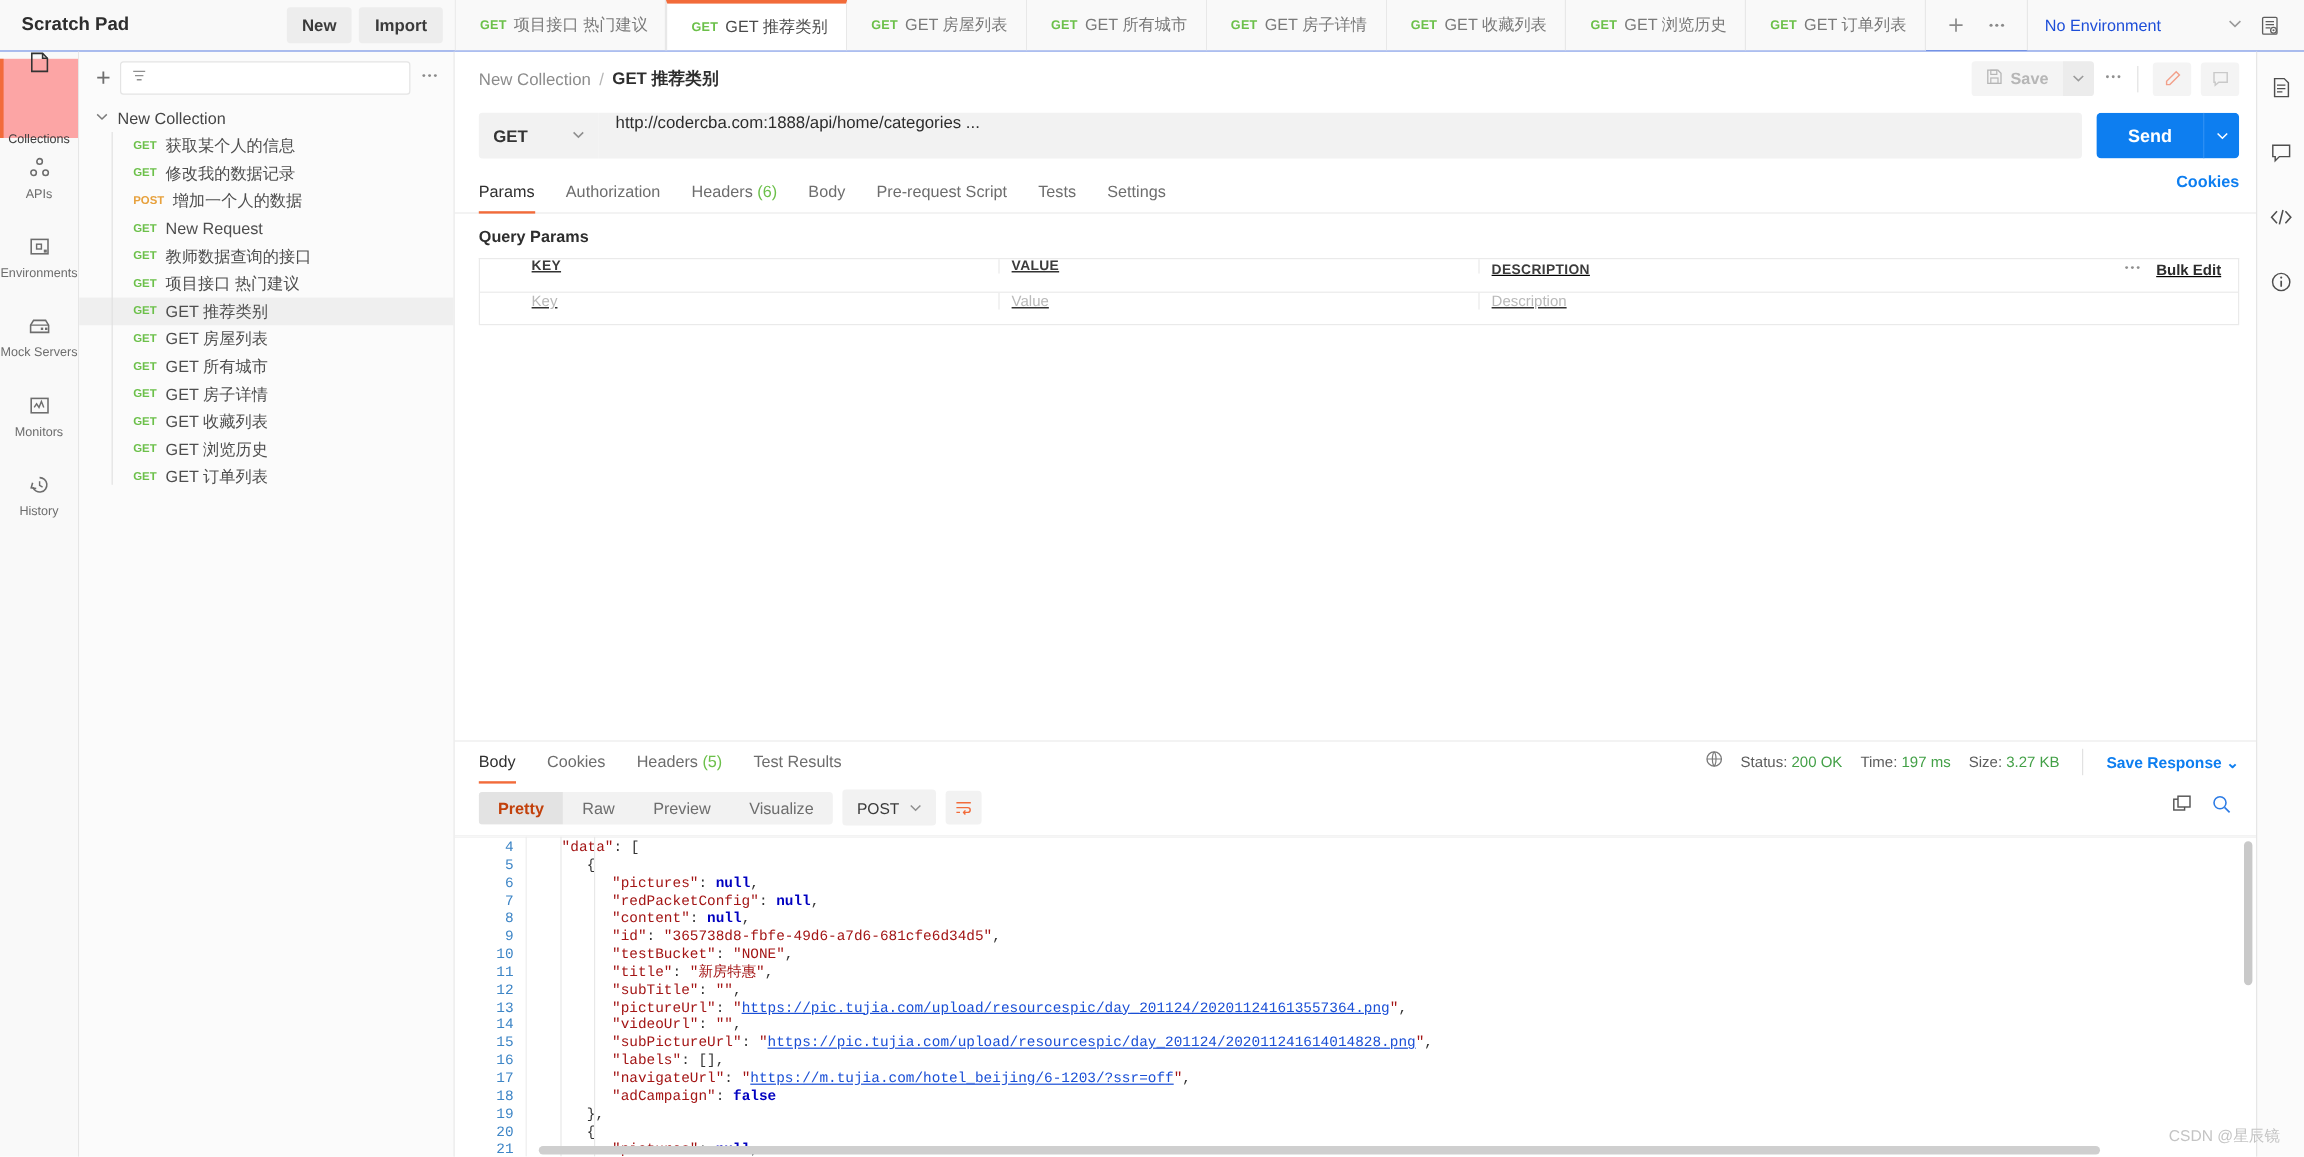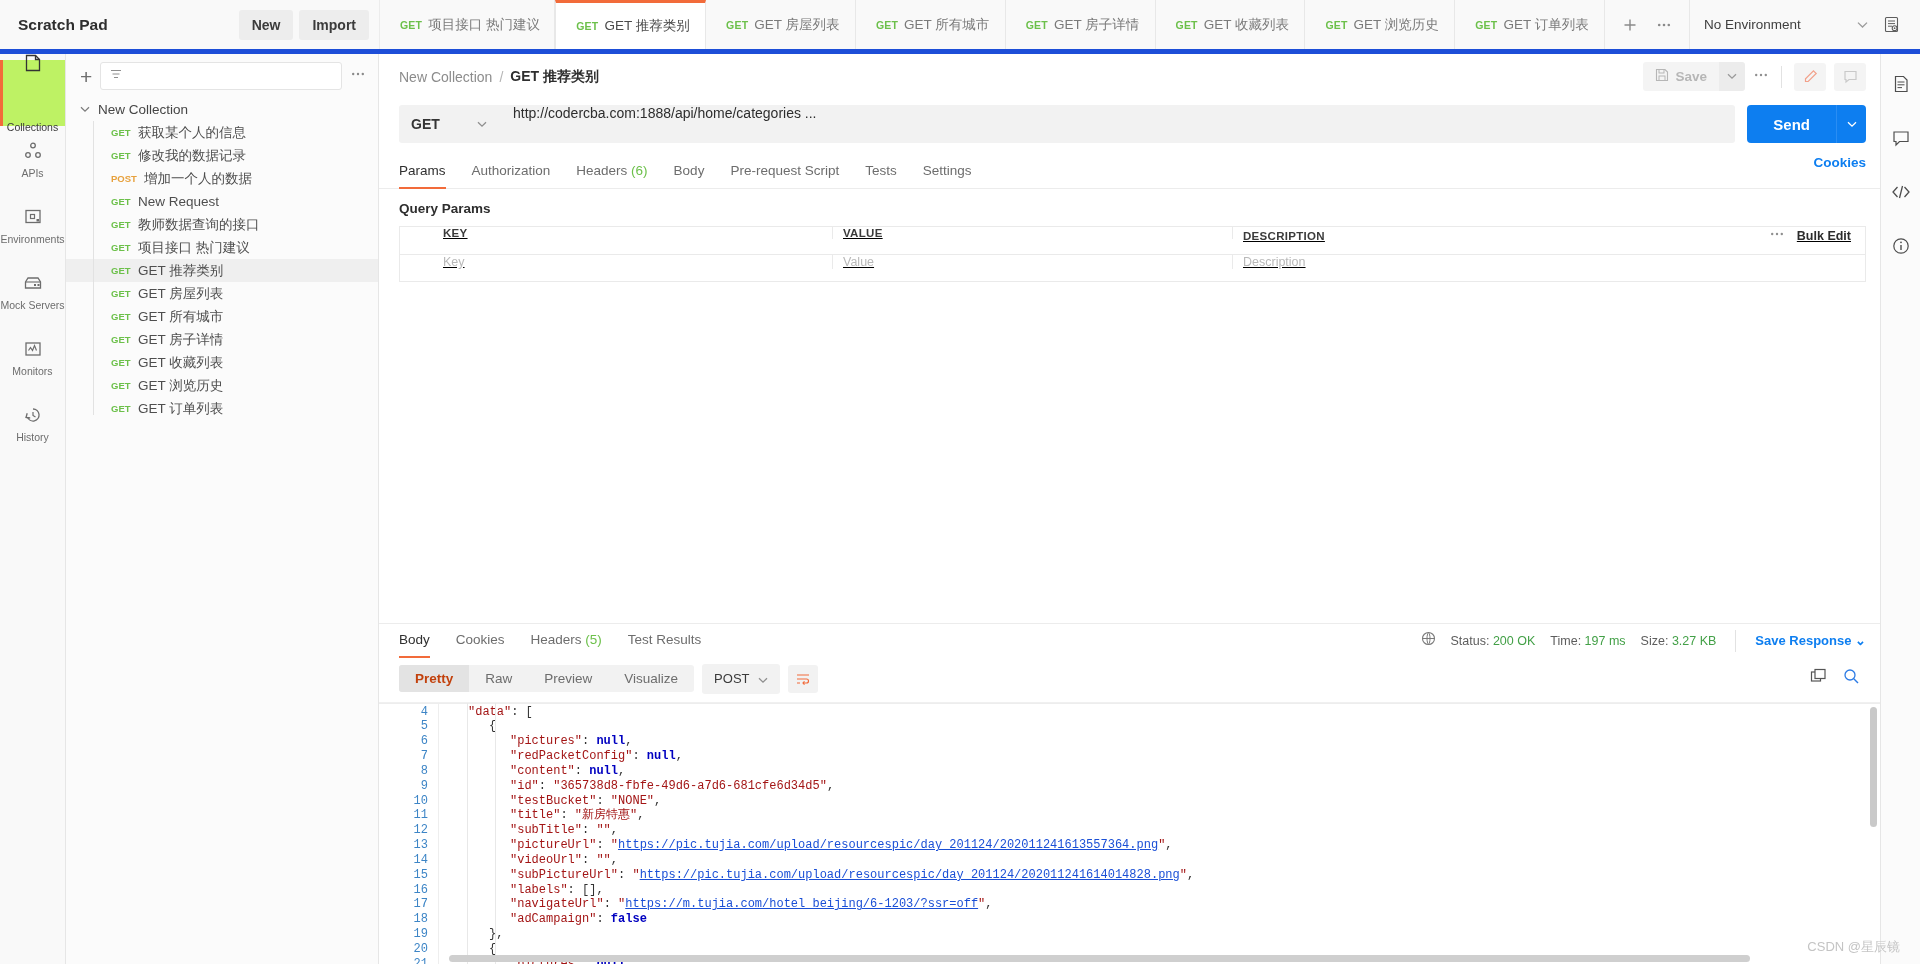--- a/index.html
+++ b/index.html
@@ -5,51 +5,51 @@
   * { box-sizing: border-box; margin: 0; padding: 0; }
   html, body {
     width: 1920px; height: 964px;
     font-family: "Liberation Sans", sans-serif;
     background: #ffffff; overflow: hidden;
     -webkit-font-smoothing: antialiased;
   }
   .app { position: relative; width: 1920px; height: 964px; display: flex; flex-direction: column; }
 
   
-  .topbar { height: 54px; display: flex; align-items: stretch; background: #f9f9f9; border-bottom: 5px solid #1d4ed8; flex: none; }
+  .topbar { height: 43px; display: flex; align-items: stretch; background: #f9f9f9; border-bottom: 1px solid #1d4ed8; flex: none; }
   .scratchpad { width: 380px; display: flex; align-items: center; padding-left: 18px; background: #f9f9f9; border-right: 1px solid #ececec; }
   .scratchpad-title { font-size: 15.5px; font-weight: bold; color: #2e2e2e; }
   .scratch-btns { margin-left: auto; display: flex; gap: 6px; padding-right: 10px; }
   .pill-btn { font-size: 14px; color: #3b3b3b; background: #ededed; border: none; border-radius: 3px; padding: 7px 13px; cursor: pointer; font-family: inherit; font-weight: 600; }
 
   .tabstrip { flex: 1; display: flex; align-items: stretch; overflow: hidden; background: #f9f9f9; }
   .rtab {
     position: relative; display: flex; align-items: center; gap: 6px;
     padding: 0 20px; min-width: 0; border-right: 1px solid #e8e8e8;
     cursor: pointer; white-space: nowrap; background: #f9f9f9;
   }
   .rtab.active { background: #ffffff; border-top: 3px solid #f26b3a; border-right: 1px solid #e8e8e8; border-left: 1px solid #e8e8e8; }
   .rtab .verb { font-size: 10.5px; color: #6cc04a; font-weight: 700; letter-spacing: .2px; }
   .rtab .tlabel { font-size: 13.5px; color: #7a7a7a; }
   .rtab.active .tlabel { color: #4a4a4a; }
   .tabstrip-tools { display: flex; align-items: center; gap: 4px; padding: 0 10px; border-right: 1px solid #e8e8e8; }
   .tb-ic { width: 30px; height: 30px; display: flex; align-items: center; justify-content: center; color: #8a8a8a; cursor: pointer; font-size: 18px; }
 
   .env-area { width: 230px; display: flex; align-items: center; padding: 0 14px; gap: 8px; background: #f9f9f9; }
-  .env-label { font-size: 13.5px; color: #404040; flex: 1; }
+  .env-label { font-size: 13.5px; color: #1d4ed8; flex: 1; }
   .env-caret { color: #9b9b9b; font-size: 11px; }
   .env-eye { width: 30px; height: 30px; display: flex; align-items: center; justify-content: center; cursor: pointer; color: #5e5e5e; }
 
   
   .body-row { flex: 1; display: flex; min-height: 0; }
 
   
   .rail { width: 66px; background: #f9f9f9; border-right: 1px solid #e6e6e6; padding-top: 6px; flex: none; }
   .rail-item { position: relative; height: 66px; display: flex; flex-direction: column; align-items: center; justify-content: center; gap: 5px; cursor: pointer; }
-  .rail-item.active { background: #bef264; gap: 48px; }
+  .rail-item.active { background: #fca5a5; gap: 48px; }
   .rail-item.active::before { content:''; position:absolute; left:0; top:0; bottom:0; width:3px; background:#f26b3a; }
   .rail-item .rlabel { font-size: 10.5px; color: #6d6d6d; }
   .rail-item.active .rlabel { color: #3a3a3a; }
   .rail-ic { width: 22px; height: 22px; color: #6d6d6d; display: flex; align-items: center; justify-content: center; }
   .rail-item.active .rail-ic { color: #333; }
 
   
   .sidebar { width: 313px; background: #fbfbfb; border-right: 1px solid #e6e6e6; display: flex; flex-direction: column; flex: none; }
   .sb-head { height: 44px; display: flex; align-items: center; gap: 8px; padding: 0 12px 0 14px; }
   .sb-plus { font-size: 21px; color: #6e6e6e; cursor: pointer; line-height: 1; }

